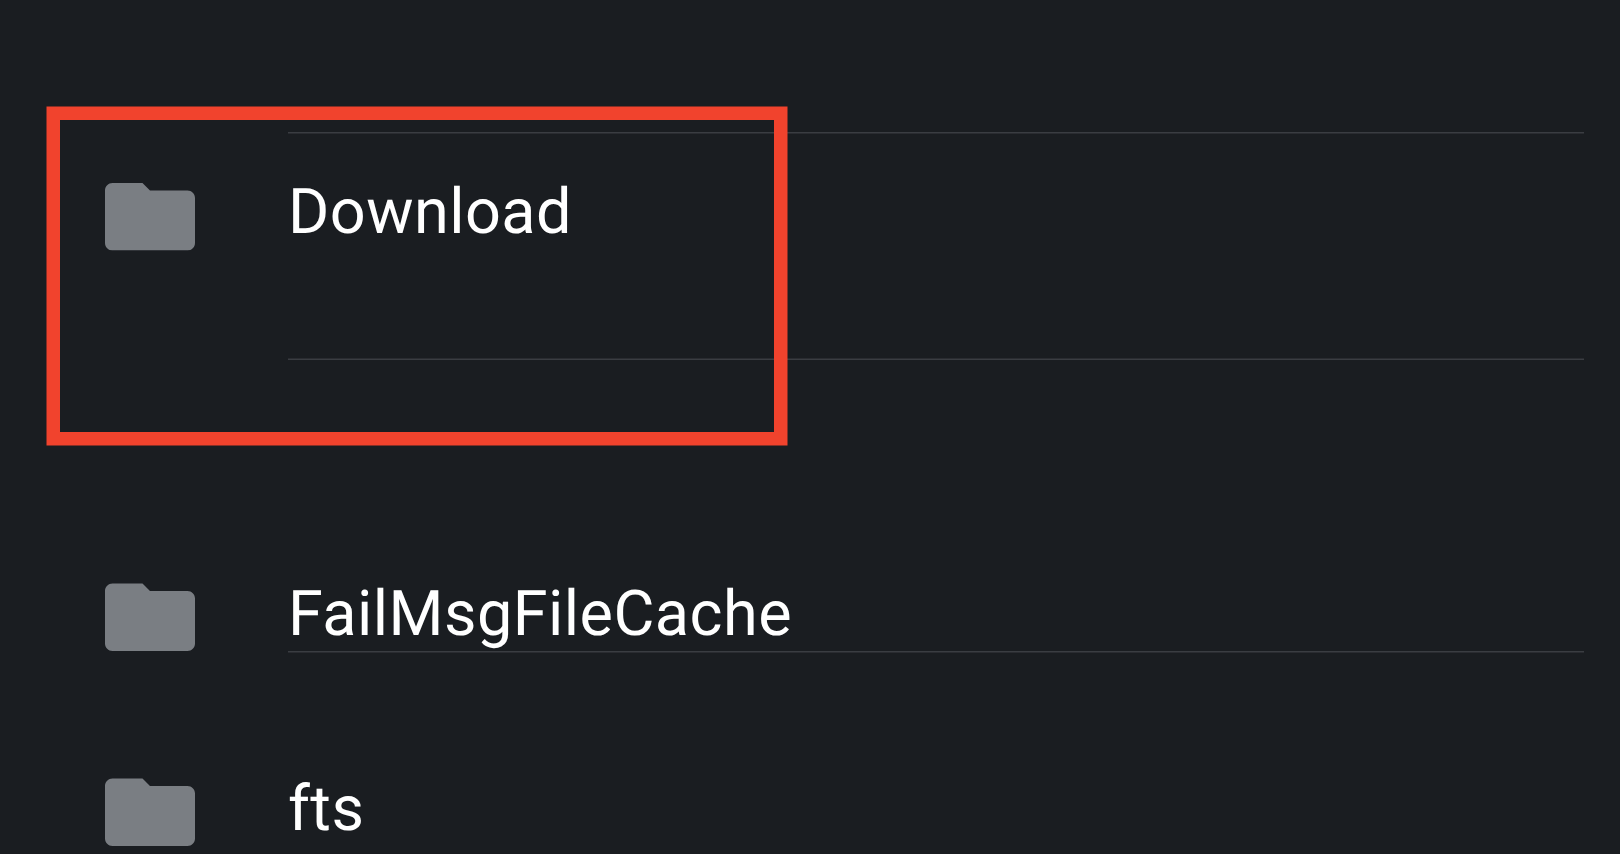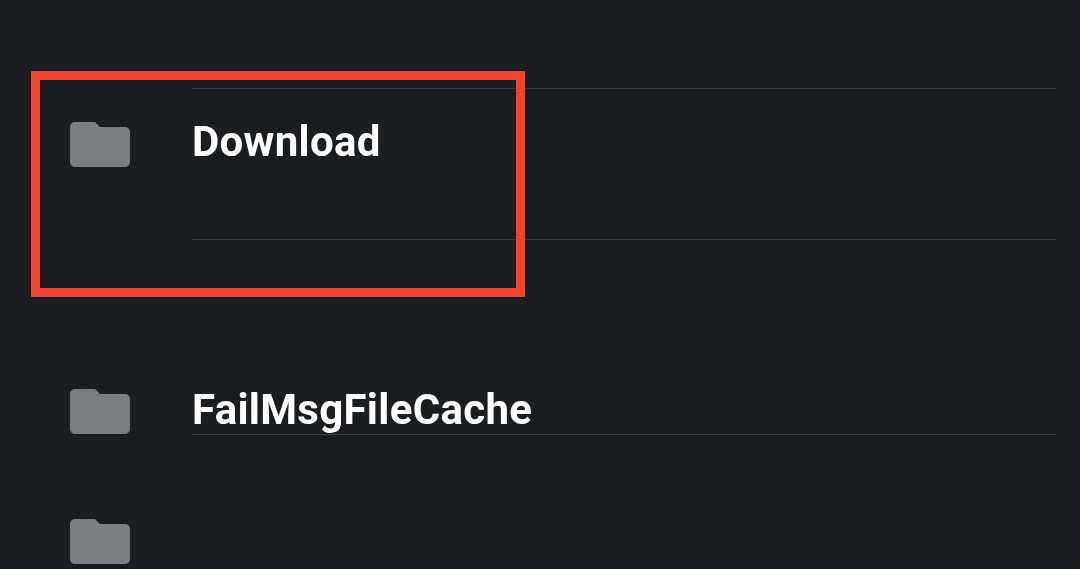--- a/index.html
+++ b/index.html
@@ -34,21 +34,21 @@
       flex-shrink: 0;
     }
     .folder-icon svg {
       width: 100%;
       height: 100%;
       fill: #7a7e83;
     }
     .item-label {
       color: #ffffff;
       font-size: 42px;
-      font-weight: 700;
+      font-weight: 400;
       letter-spacing: 0.3px;
     }
     .divider {
       position: absolute;
       top: 0;
       left: 192px;
       right: 24px;
       height: 1px;
       background-color: #3a3d42;
     }
@@ -106,15 +106,16 @@
     <span class="item-label">FailMsgFileCache</span>
   </div>
 
   <div class="list-item item-2">
     <div class="divider"></div>
     <div class="folder-icon">
       <svg viewBox="0 0 24 20">
           <path d="M10 2H2C0.9 2 0 2.9 0 4v14c0 1.1 0.9 2 2 2h20c1.1 0 2-0.9 2-2V6c0-1.1-0.9-2-2-2H12l-2-2z"></path>
         </svg>
     </div>
+    <span class="item-label">fts</span>
   </div>
 
 </div>
 
 </body></html>

